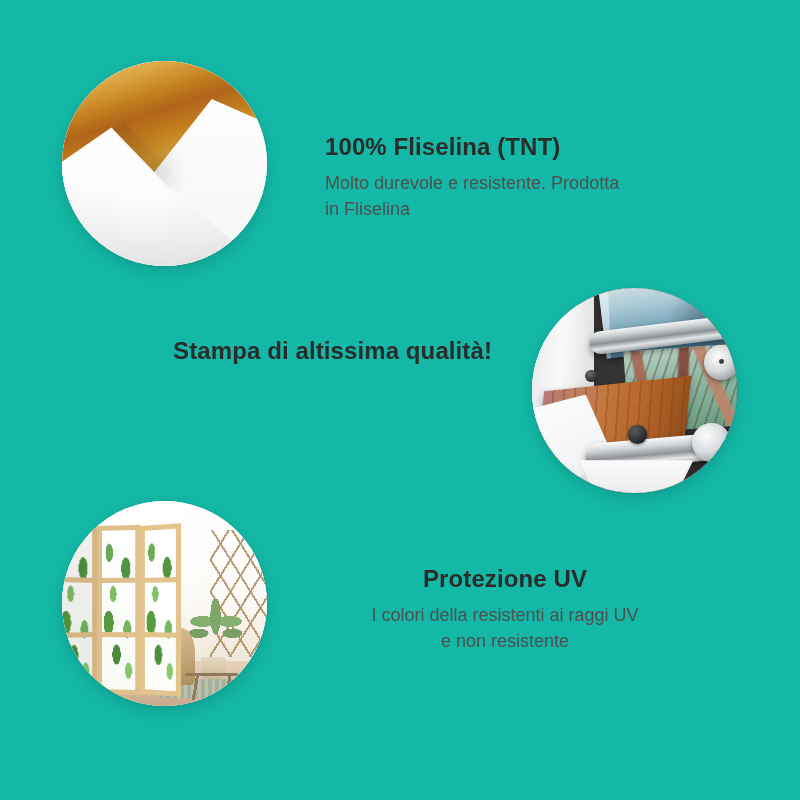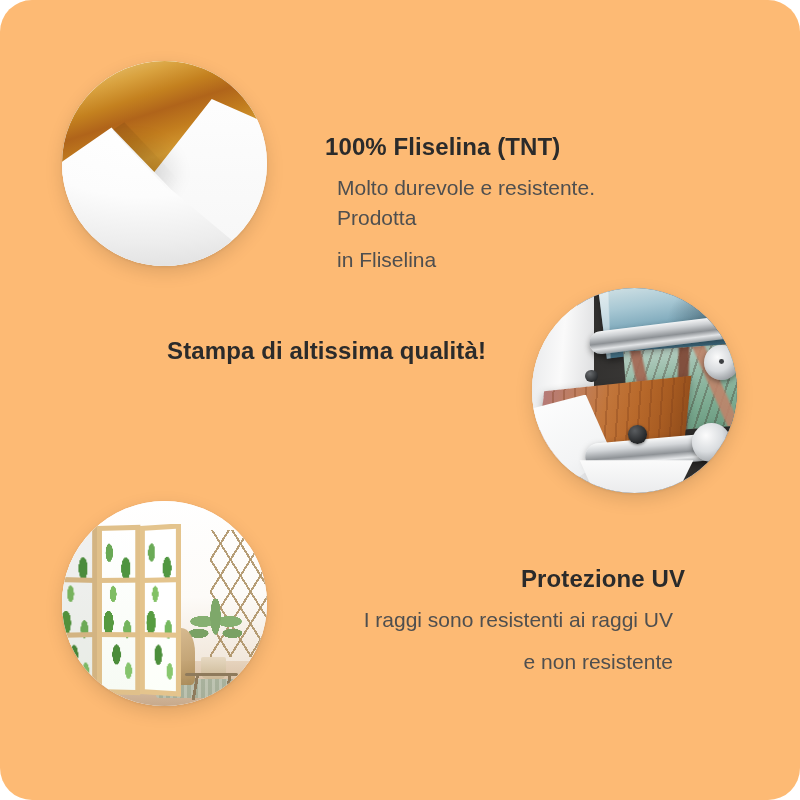--- a/index.html
+++ b/index.html
@@ -4,24 +4,23 @@
 <style>
   html, body {
     margin: 0;
     padding: 0;
     background: #ffffff;
   }
   #page {
     position: relative;
     width: 800px;
     height: 800px;
-    background: #fdba74;
+    background: #14b8a6;
     overflow: hidden;
     font-family: "Liberation Sans", sans-serif;
-    border-radius: 32px;
     -webkit-font-smoothing: antialiased;
   }
 
   
   .medallion {
     position: absolute;
     border-radius: 50%;
     overflow: hidden;
     box-shadow: 0 6px 18px rgba(0,0,0,0.13), 0 1px 3px rgba(0,0,0,0.08);
     background: #ffffff;
@@ -270,28 +269,28 @@
   .textblock { position: absolute; }
   .tb-title {
     font-size: 24px;
     font-weight: bold;
     color: #2b2b2b;
     letter-spacing: .1px;
     margin: 0 0 9px 0;
     line-height: 1.15;
   }
   .tb-line {
-    font-size: 21px;
+    font-size: 18px;
     color: #4f4f4f;
     line-height: 1.45;
-    margin: 12px;
+    margin: 0;
   }
   #block-1 { left: 325px; top: 133px; width: 360px; text-align: left; }
-  #block-2 { left: 156px; top: 337px; width: 330px; text-align: right; }
-  #block-3 { left: 325px; top: 565px; width: 360px; text-align: right; }
+  #block-2 { left: 162px; top: 337px; width: 330px; text-align: right; }
+  #block-3 { left: 325px; top: 565px; width: 360px; text-align: center; }
 </style>
 </head>
 <body>
 
 <div id="page">
 
   <div class="medallion" id="medallion-1" style="left:62px; top:61px; width:205px; height:205px;">
     <div class="art">
       <div class="c1-base"></div>
       <div class="c1-print"></div>
@@ -343,17 +342,17 @@
     <p class="tb-line">Molto durevole e resistente. Prodotta</p>
     <p class="tb-line">in Fliselina</p>
   </div>
 
   <div class="textblock" id="block-2">
     <h2 class="tb-title">Stampa di altissima qualità!</h2>
   </div>
 
   <div class="textblock" id="block-3">
     <h2 class="tb-title">Protezione UV</h2>
-    <p class="tb-line">I raggi sono resistenti ai raggi UV</p>
+    <p class="tb-line">I colori della resistenti ai raggi UV</p>
     <p class="tb-line">e non resistente</p>
   </div>
 
 </div>
 
 </body></html>

